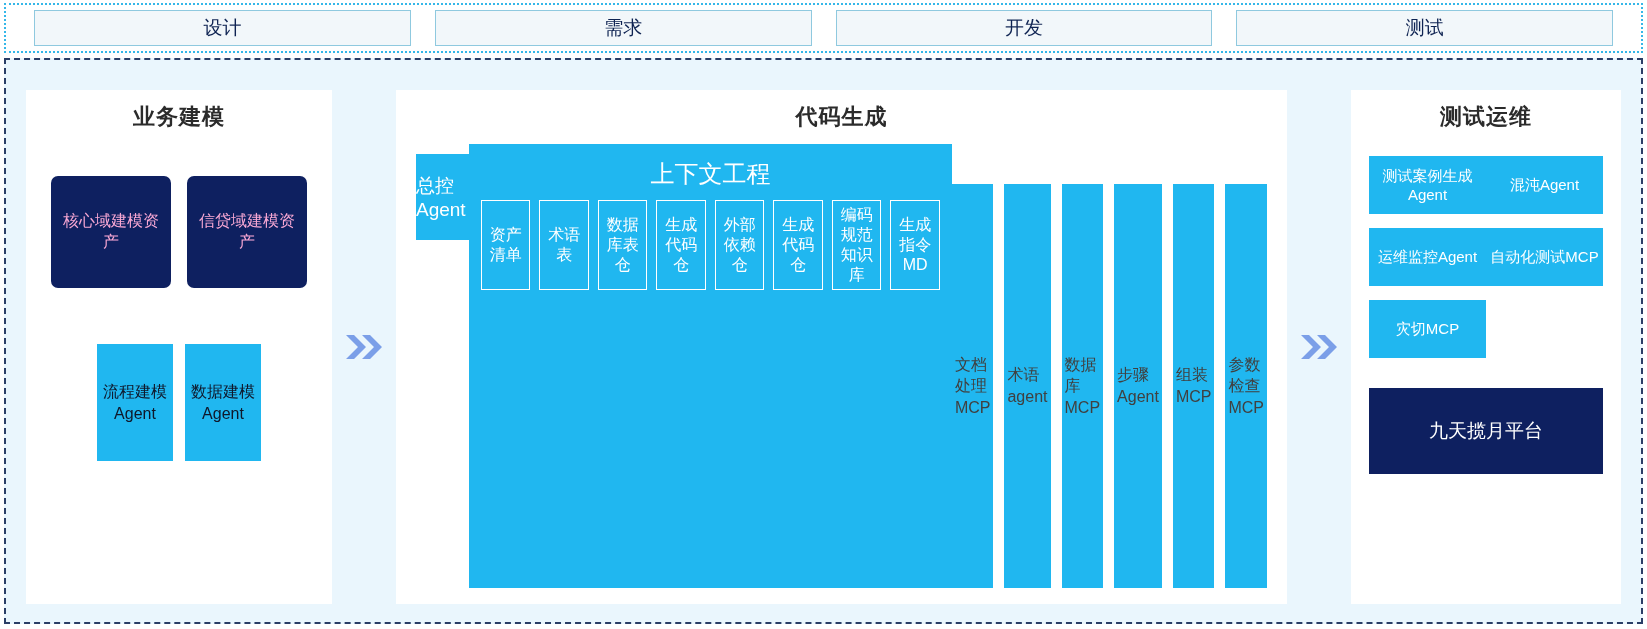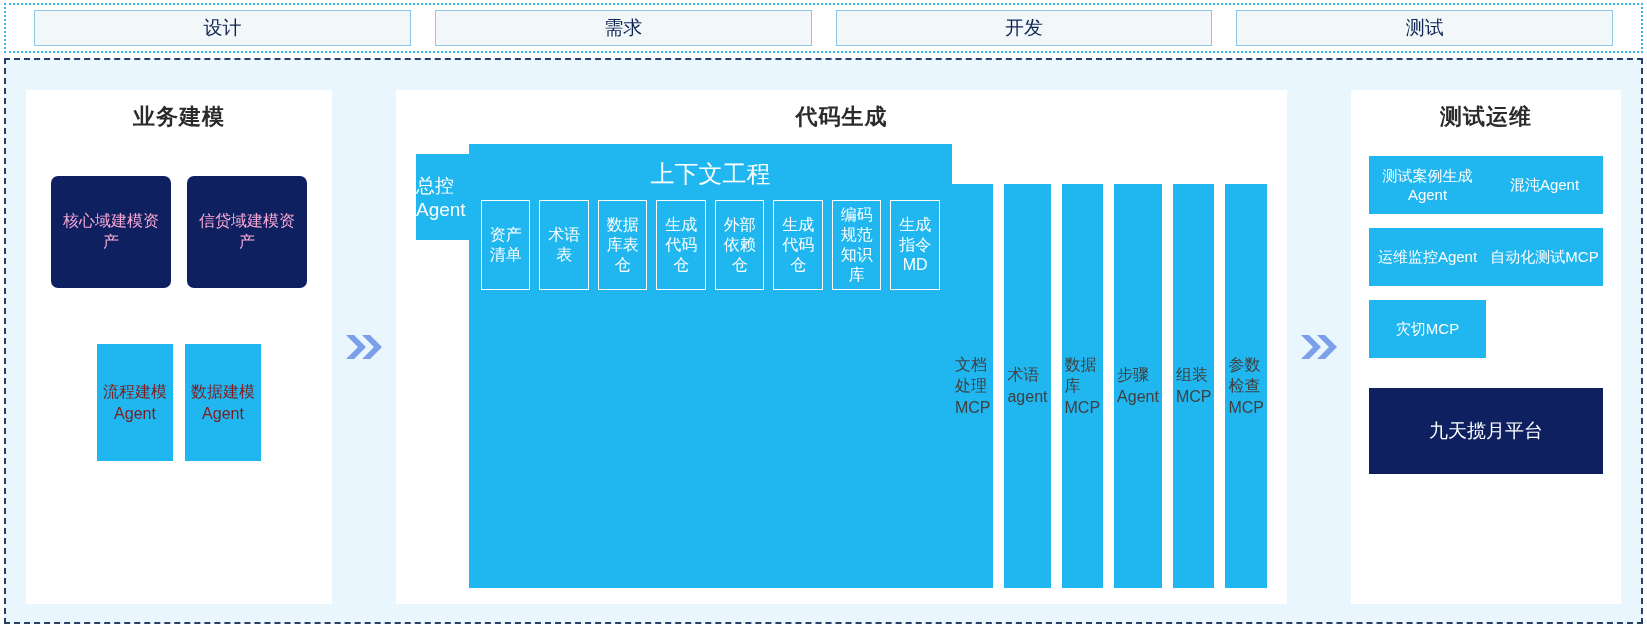--- a/index.html
+++ b/index.html
@@ -128,21 +128,21 @@
   .left-agents {
     display: flex;
     gap: 12px;
     margin-top: 56px;
     justify-content: center;
   }
   .left-agent-box {
     width: 76px;
     height: 117px;
     background: #20B7F0;
-    color: #7f1d1d;
+    color: #0f172a;
     font-size: 16px;
     line-height: 1.35;
     display: flex;
     align-items: center;
     justify-content: center;
     text-align: center;
     box-sizing: border-box;
   }
 
   

